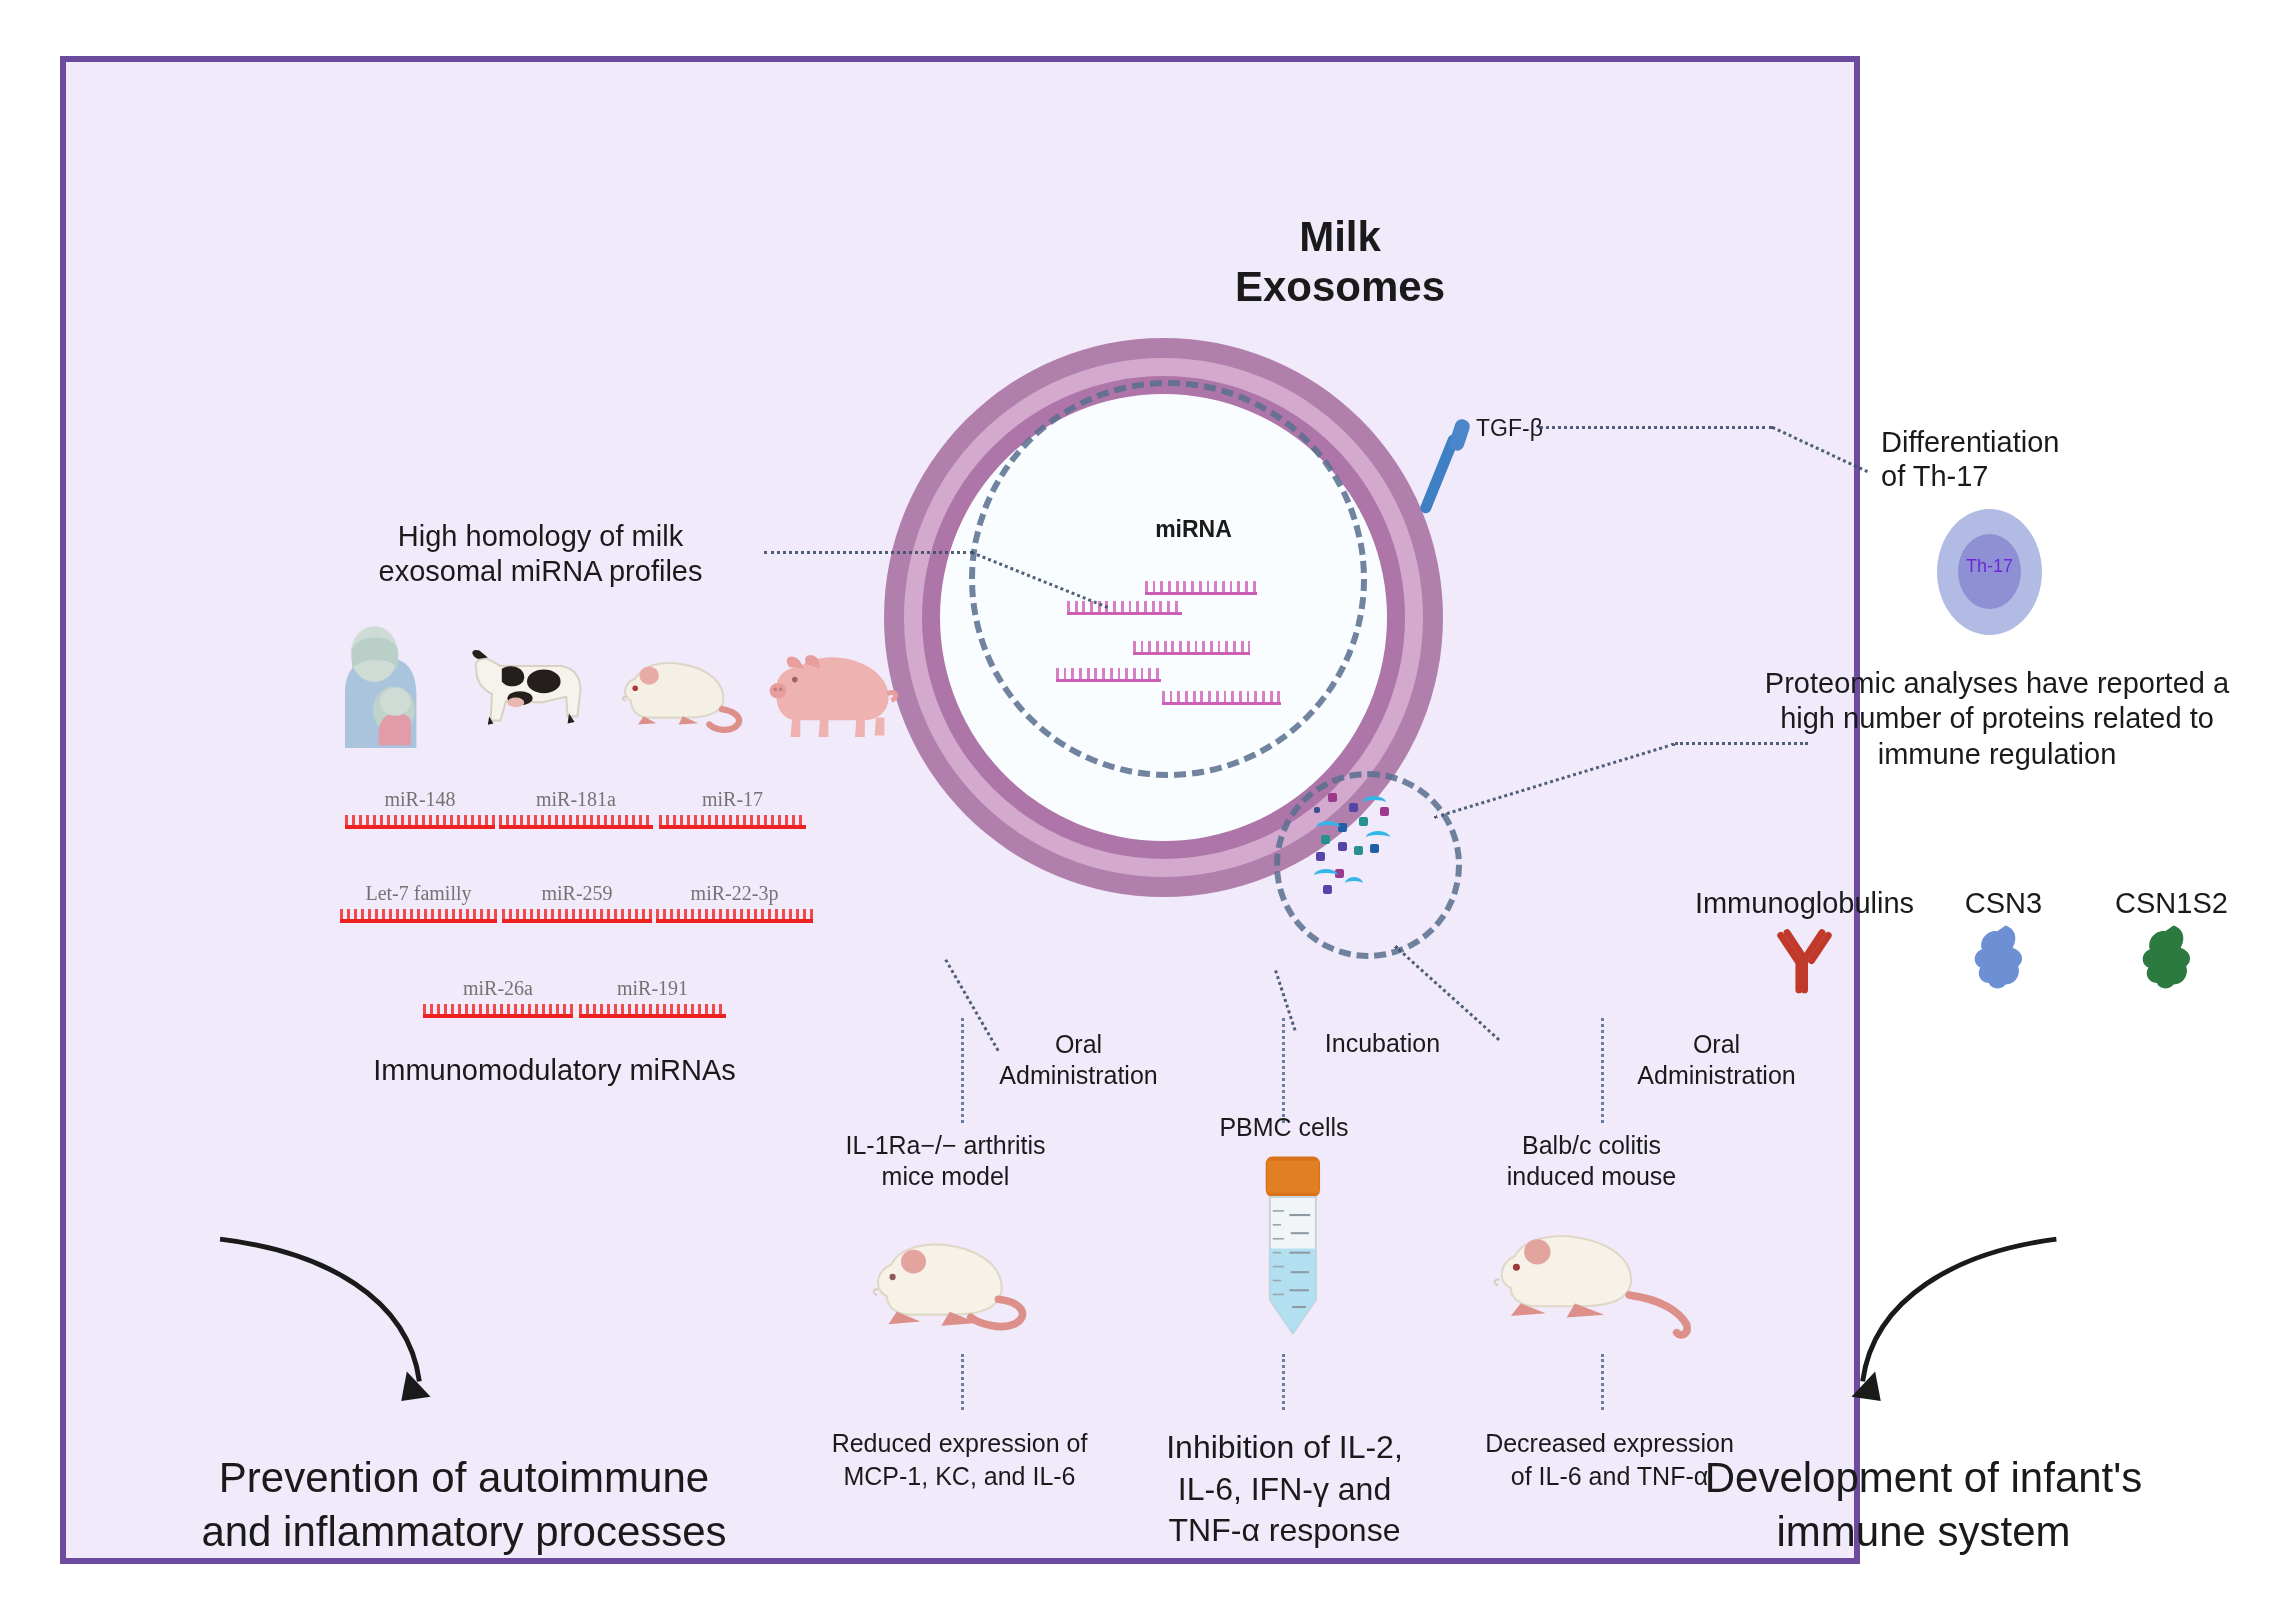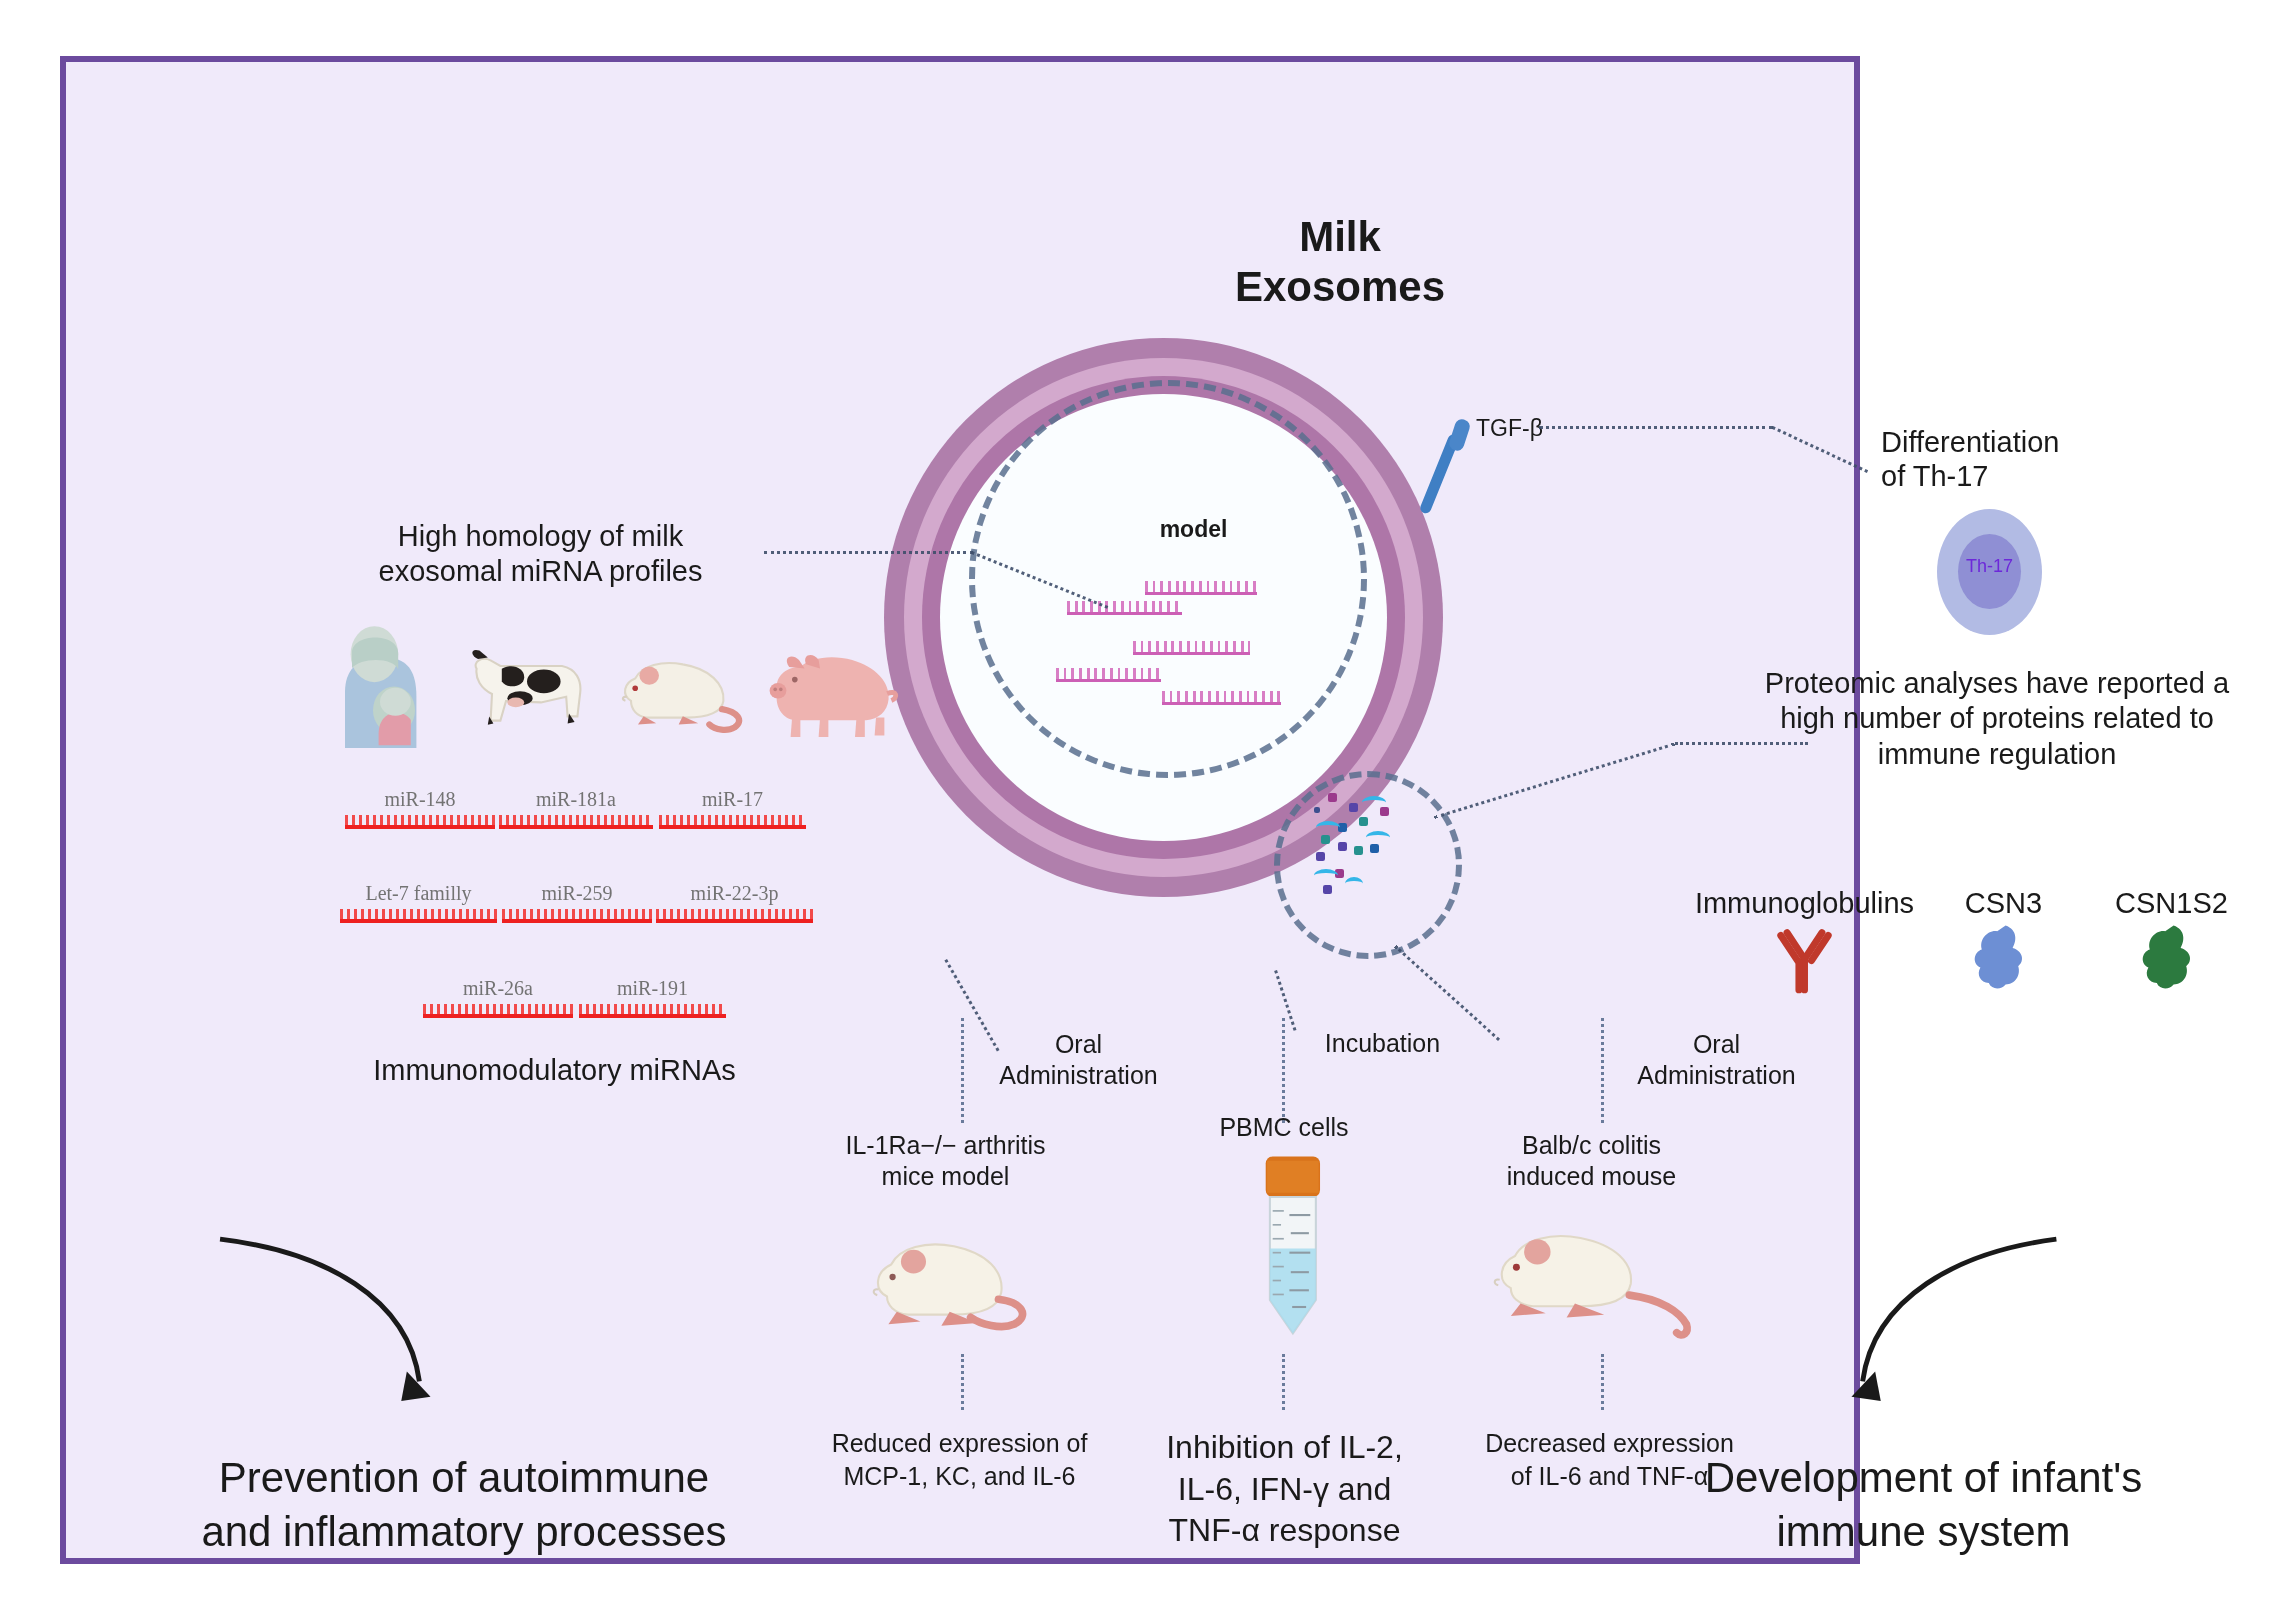--- a/index.html
+++ b/index.html
@@ -68,21 +68,21 @@
 
   <div class="abs" id="exo-outer">
     <div class="abs" id="exo-mid">
       <div class="abs" id="exo-in2">
         <div class="abs" id="exo-lumen"></div>
       </div>
     </div>
   </div>
 
   <div class="dashcircle" id="mirna-circle"></div>
-  <div class="abs txt" id="mirna-label">model</div>
+  <div class="abs txt" id="mirna-label">miRNA</div>
 
   <div class="strand" style="left:1079px;top:518px;width:112px;">
       <div class="teeth"></div>
       <div class="bar"></div>
     </div>
   <div class="strand" style="left:1001px;top:538px;width:115px;">
       <div class="teeth"></div>
       <div class="bar"></div>
     </div>
   <div class="strand" style="left:1067px;top:578px;width:117px;">

